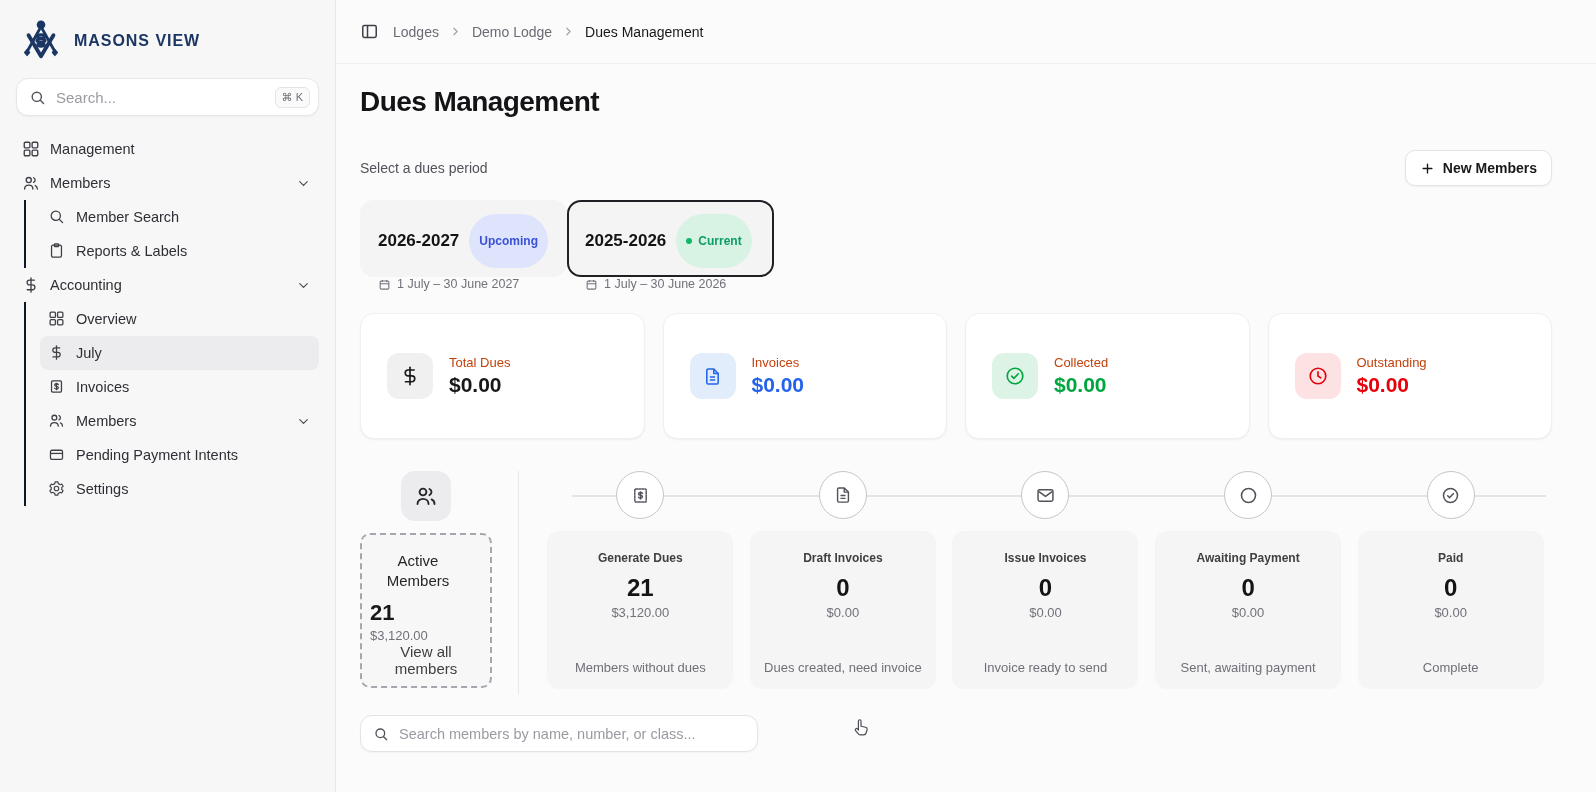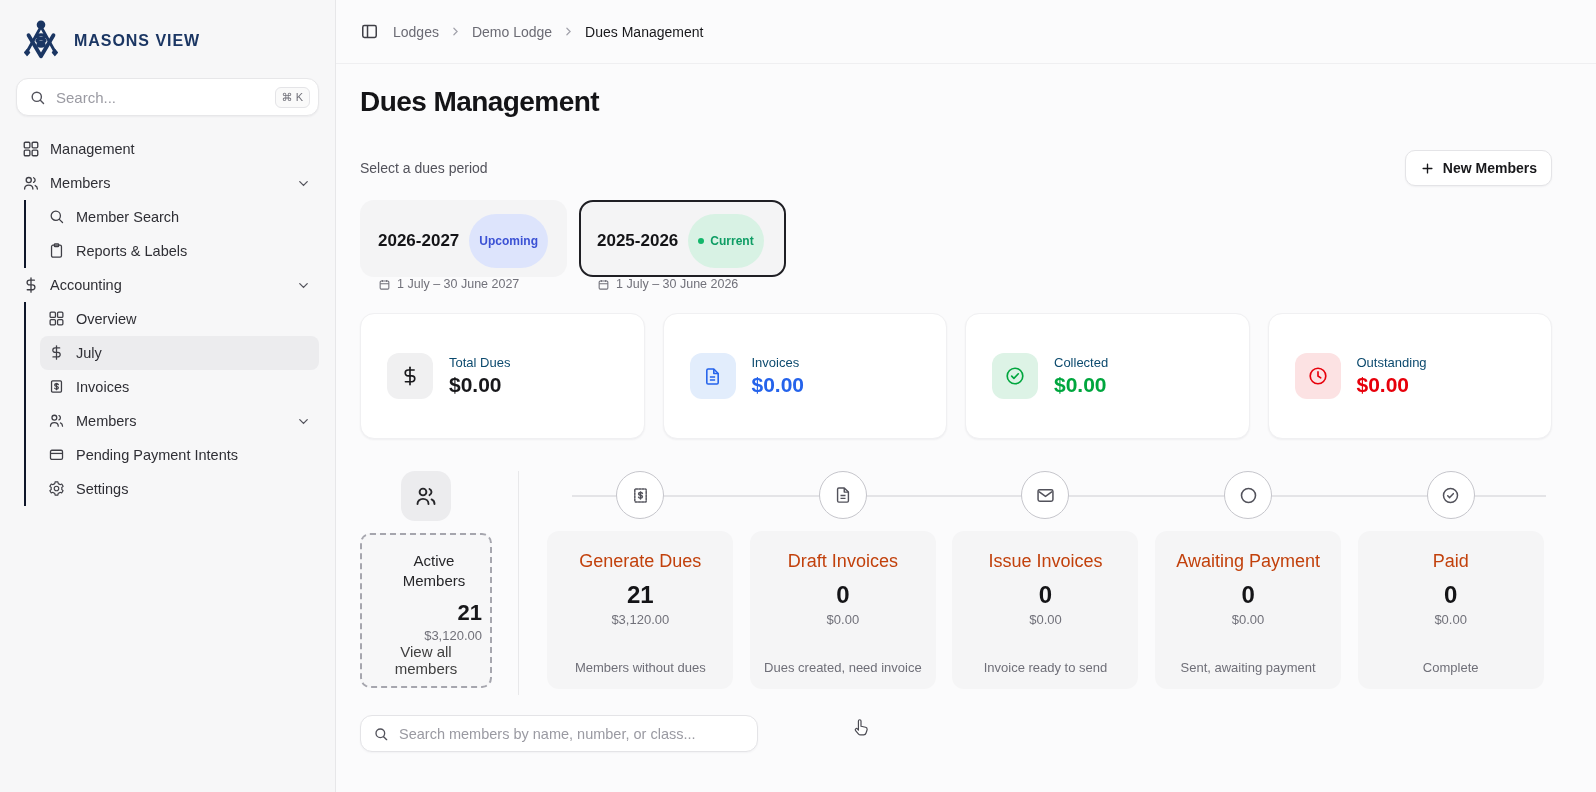--- a/index.html
+++ b/index.html
@@ -75,21 +75,21 @@
   .period-head {
     margin-top:32px; display:flex; align-items:center; justify-content:space-between;
   }
   .period-label { font-size:14px; color:#52525b; }
   .btn-new {
     display:flex; align-items:center; gap:8px;
     background:#fff; border:1px solid #e4e4e7; border-radius:10px;
     height:36px; padding:0 14px; font-size:14px; font-weight:600; color:#18181b;
     box-shadow:0 1px 2px rgba(16,24,40,.05); cursor:pointer;
   }
-  .period-cards { display:flex; gap:12px; margin-top:14px; }
+  .period-cards { display:flex; margin-top:14px; }
   .period-card {
     width:207px; height:77px; background:#f4f4f5; border-radius:14px;
     border:2px solid transparent; padding:12px 16px; cursor:pointer;
   }
   .period-card.selected { border-color:#1f1f24; }
   .period-top { display:flex; align-items:center; gap:10px; }
   .period-years { font-size:17px; font-weight:700; color:#141417; }
   .badge {
     font-size:12px; font-weight:600; border-radius:999px; padding:20px 10px;
     display:flex; align-items:center; gap:6px;
@@ -109,62 +109,62 @@
     display:flex; align-items:center; gap:16px; padding-left:26px;
   }
   .stat-icon {
     width:46px; height:46px; border-radius:12px;
     display:flex; align-items:center; justify-content:center;
   }
   .stat-icon--dues { background:#f0f0f1; color:#18181b; }
   .stat-icon--invoiced { background:#e2edfc; color:#2563eb; }
   .stat-icon--collected { background:#ddf3e6; color:#00a63e; }
   .stat-icon--outstanding { background:#fce2e3; color:#e7000b; }
-  .stat-label { font-size:13px; color:#0c4a6e; }
+  .stat-label { font-size:13px; color:#c2410c; }
   .stat-value { font-size:21px; font-weight:700; margin-top:3px; color:#18181b; }
   .stat-value--blue { color:#2563eb; }
   .stat-value--green { color:#00a63e; }
   .stat-value--red { color:#e7000b; }
 
   
   .pipeline { position:relative; display:flex; margin-top:32px; }
   .pipe-line {
     position:absolute; top:24px; left:212px; right:6px;
     height:1.5px; background:#e4e4e7;
   }
   .col-source { width:132px; display:flex; flex-direction:column; align-items:center; z-index:1; }
   .source-iconbox {
     width:50px; height:50px; border-radius:14px; background:#ececee;
     display:flex; align-items:center; justify-content:center; color:#27272a;
   }
   .source-card {
     margin-top:12px; width:132px; height:155px;
     border:2px dashed #a6a6ae; border-radius:10px; background:#f7f7f8;
-    display:flex; flex-direction:column; align-items:flex-end; text-align:center;
+    display:flex; flex-direction:column; align-items:flex-start; text-align:center;
     padding:16px 8px 12px; cursor:pointer;
   }
   .source-title { font-size:15px; color:#27272a; line-height:1.35; width:96px; }
   .source-count { font-size:22px; font-weight:700; margin-top:8px; color:#18181b; }
   .source-amount { font-size:13px; color:#71717a; margin-top:2px; }
   .source-link { font-size:15px; color:#404040; margin-top:auto; cursor:pointer; }
   .pipe-divider { width:1px; background:#e8e8ea; height:224px; margin-left:26px; }
   .stages { flex:1; display:flex; padding-left:20px; }
   .col-stage { flex:1; display:flex; flex-direction:column; align-items:center; }
   .pipe-circle {
     width:48px; height:48px; border-radius:50%;
     background:#fff; border:1.5px solid #c6c6cc; color:#52525b;
     display:flex; align-items:center; justify-content:center; z-index:1;
   }
   .stage-card {
     margin-top:12px; width:186px; height:158px;
     background:#f5f5f6; border-radius:12px; cursor:pointer;
     display:flex; flex-direction:column; align-items:center; text-align:center;
     padding:20px 10px 14px;
   }
-  .stage-title { font-size:18px; font-weight:400; color:#c2410c; }
+  .stage-title { font-size:12px; font-weight:700; color:#404040; }
   .stage-count { font-size:24px; font-weight:700; margin-top:9px; color:#141417; }
   .stage-amount { font-size:13px; color:#71717a; margin-top:3px; }
   .stage-desc { font-size:13px; color:#6f6f78; margin-top:auto; }
 
   .member-search {
     margin-top:20px; width:398px; height:37px;
     background:#fff; border:1px solid #e4e4e7; border-radius:12px;
     display:flex; align-items:center; gap:10px; padding:0 12px;
     box-shadow:0 1px 2px rgba(16,24,40,.04);
   }

